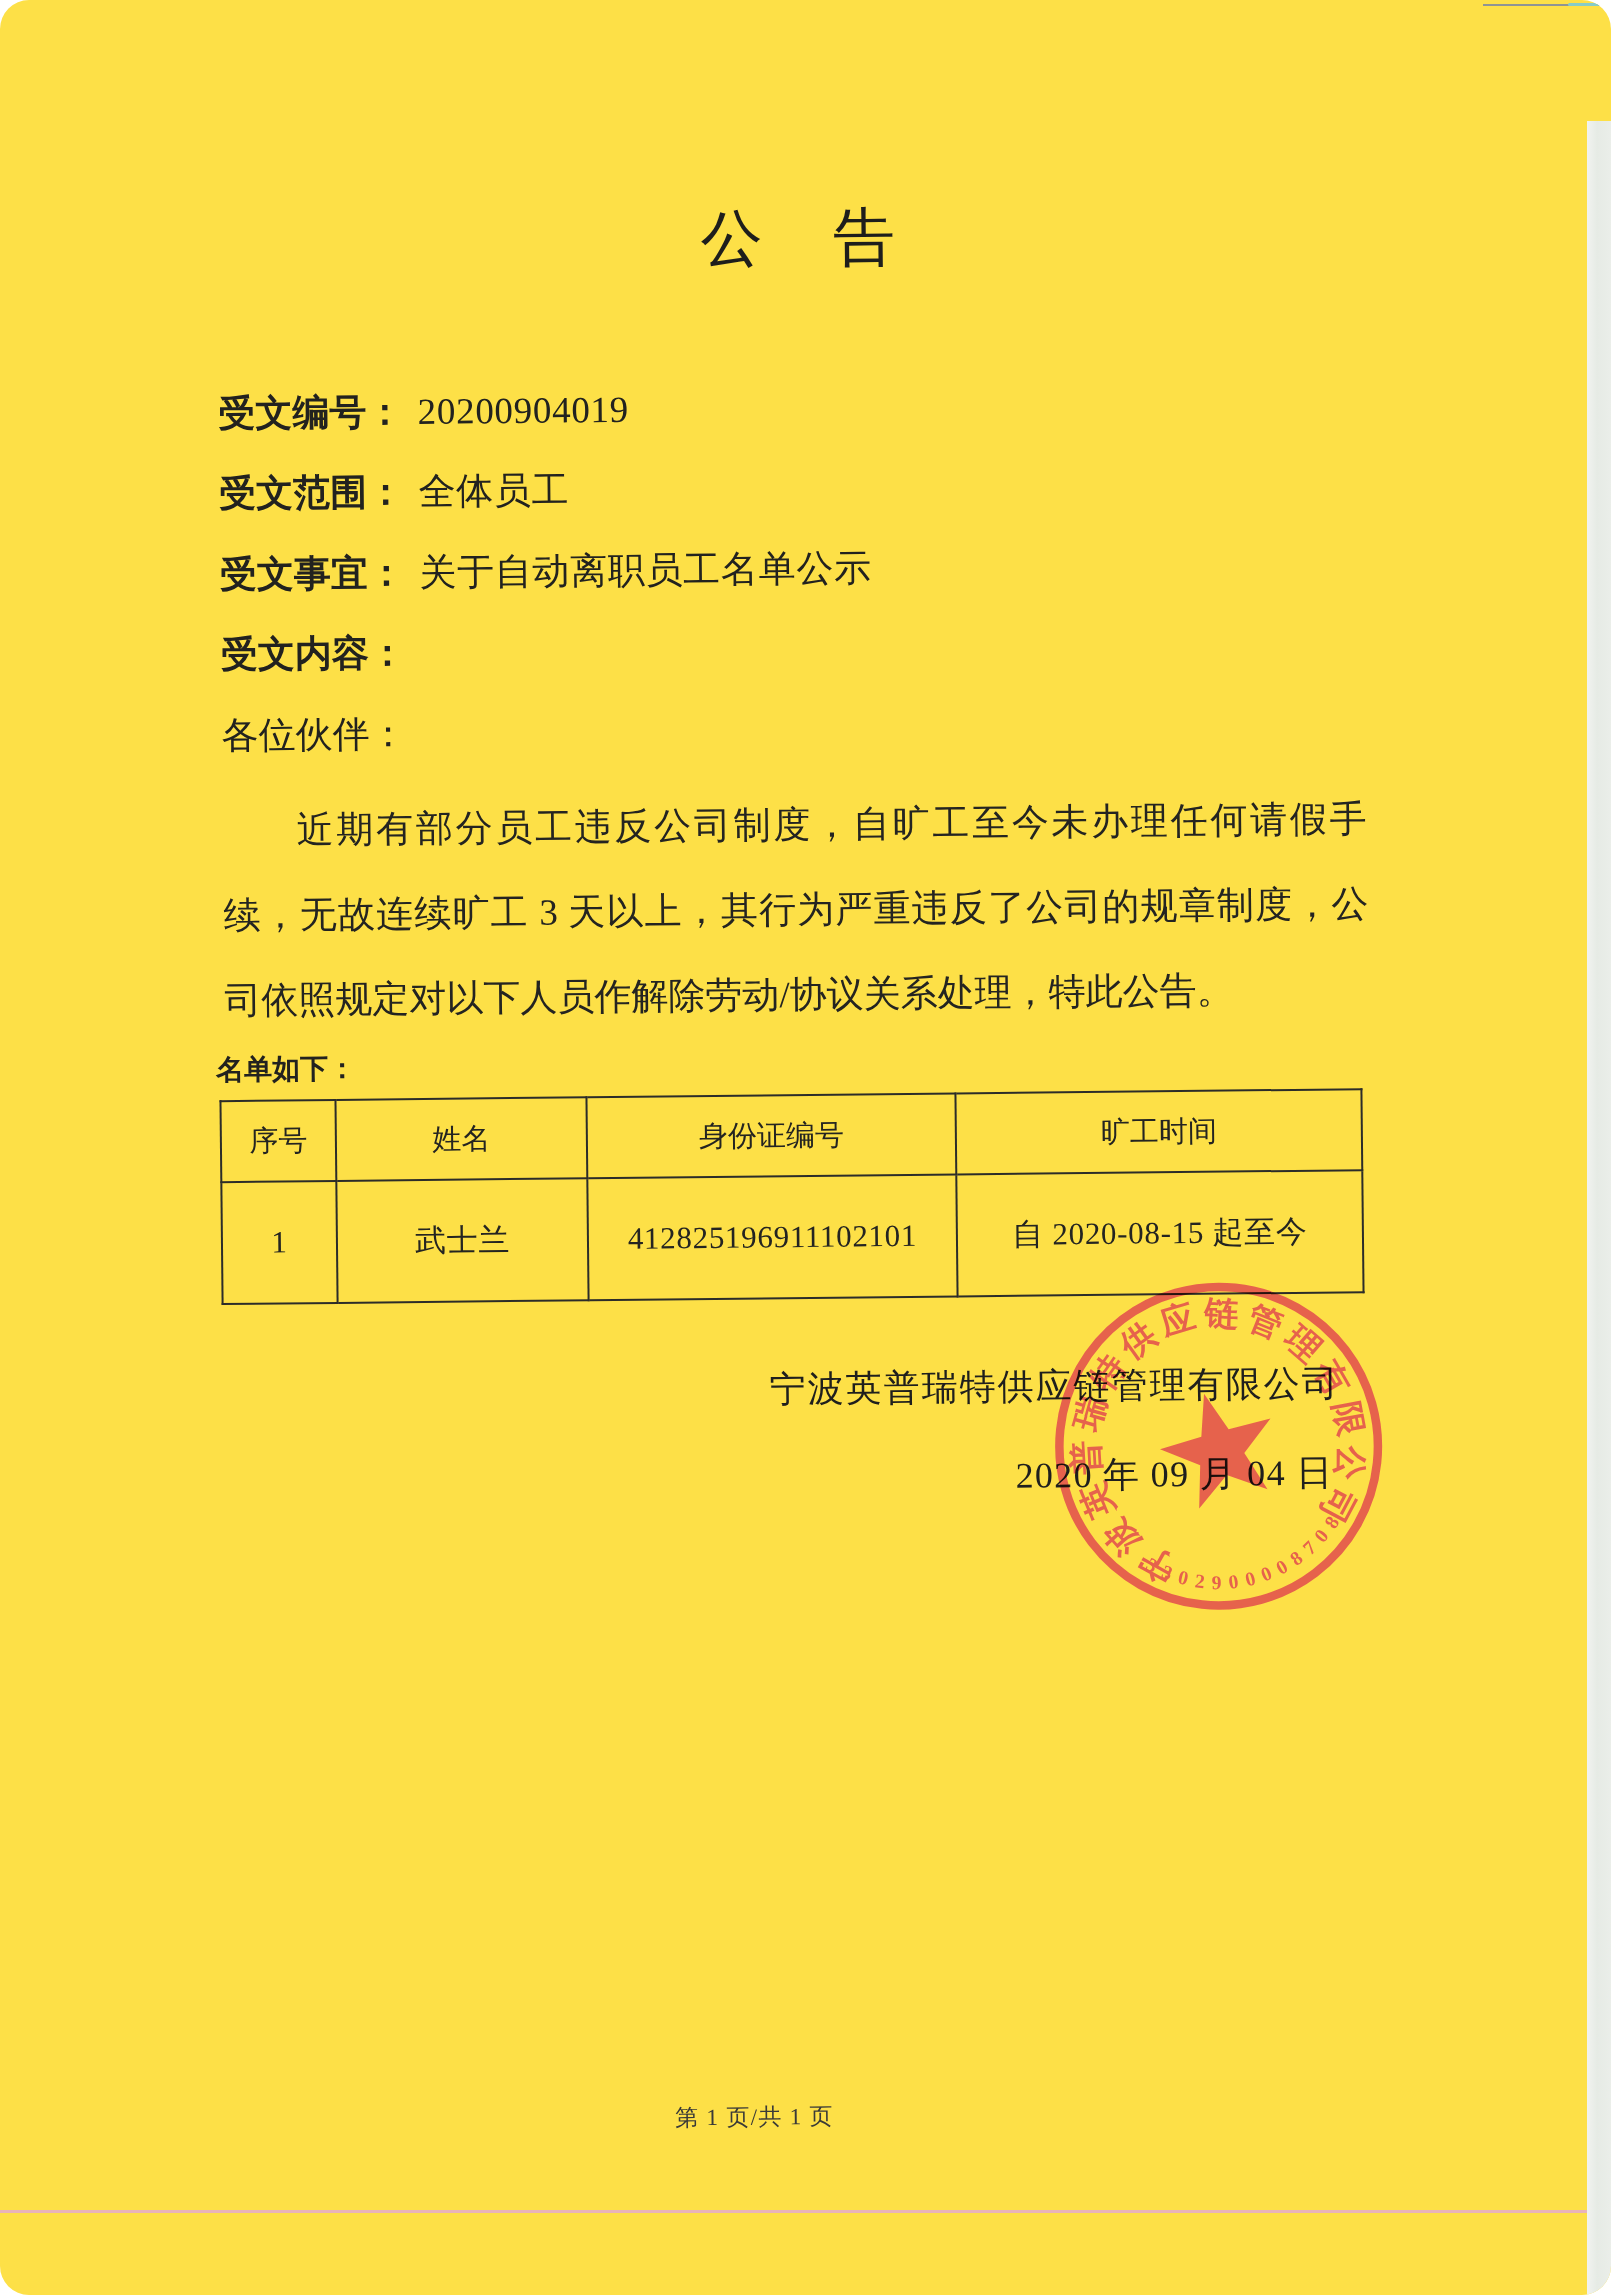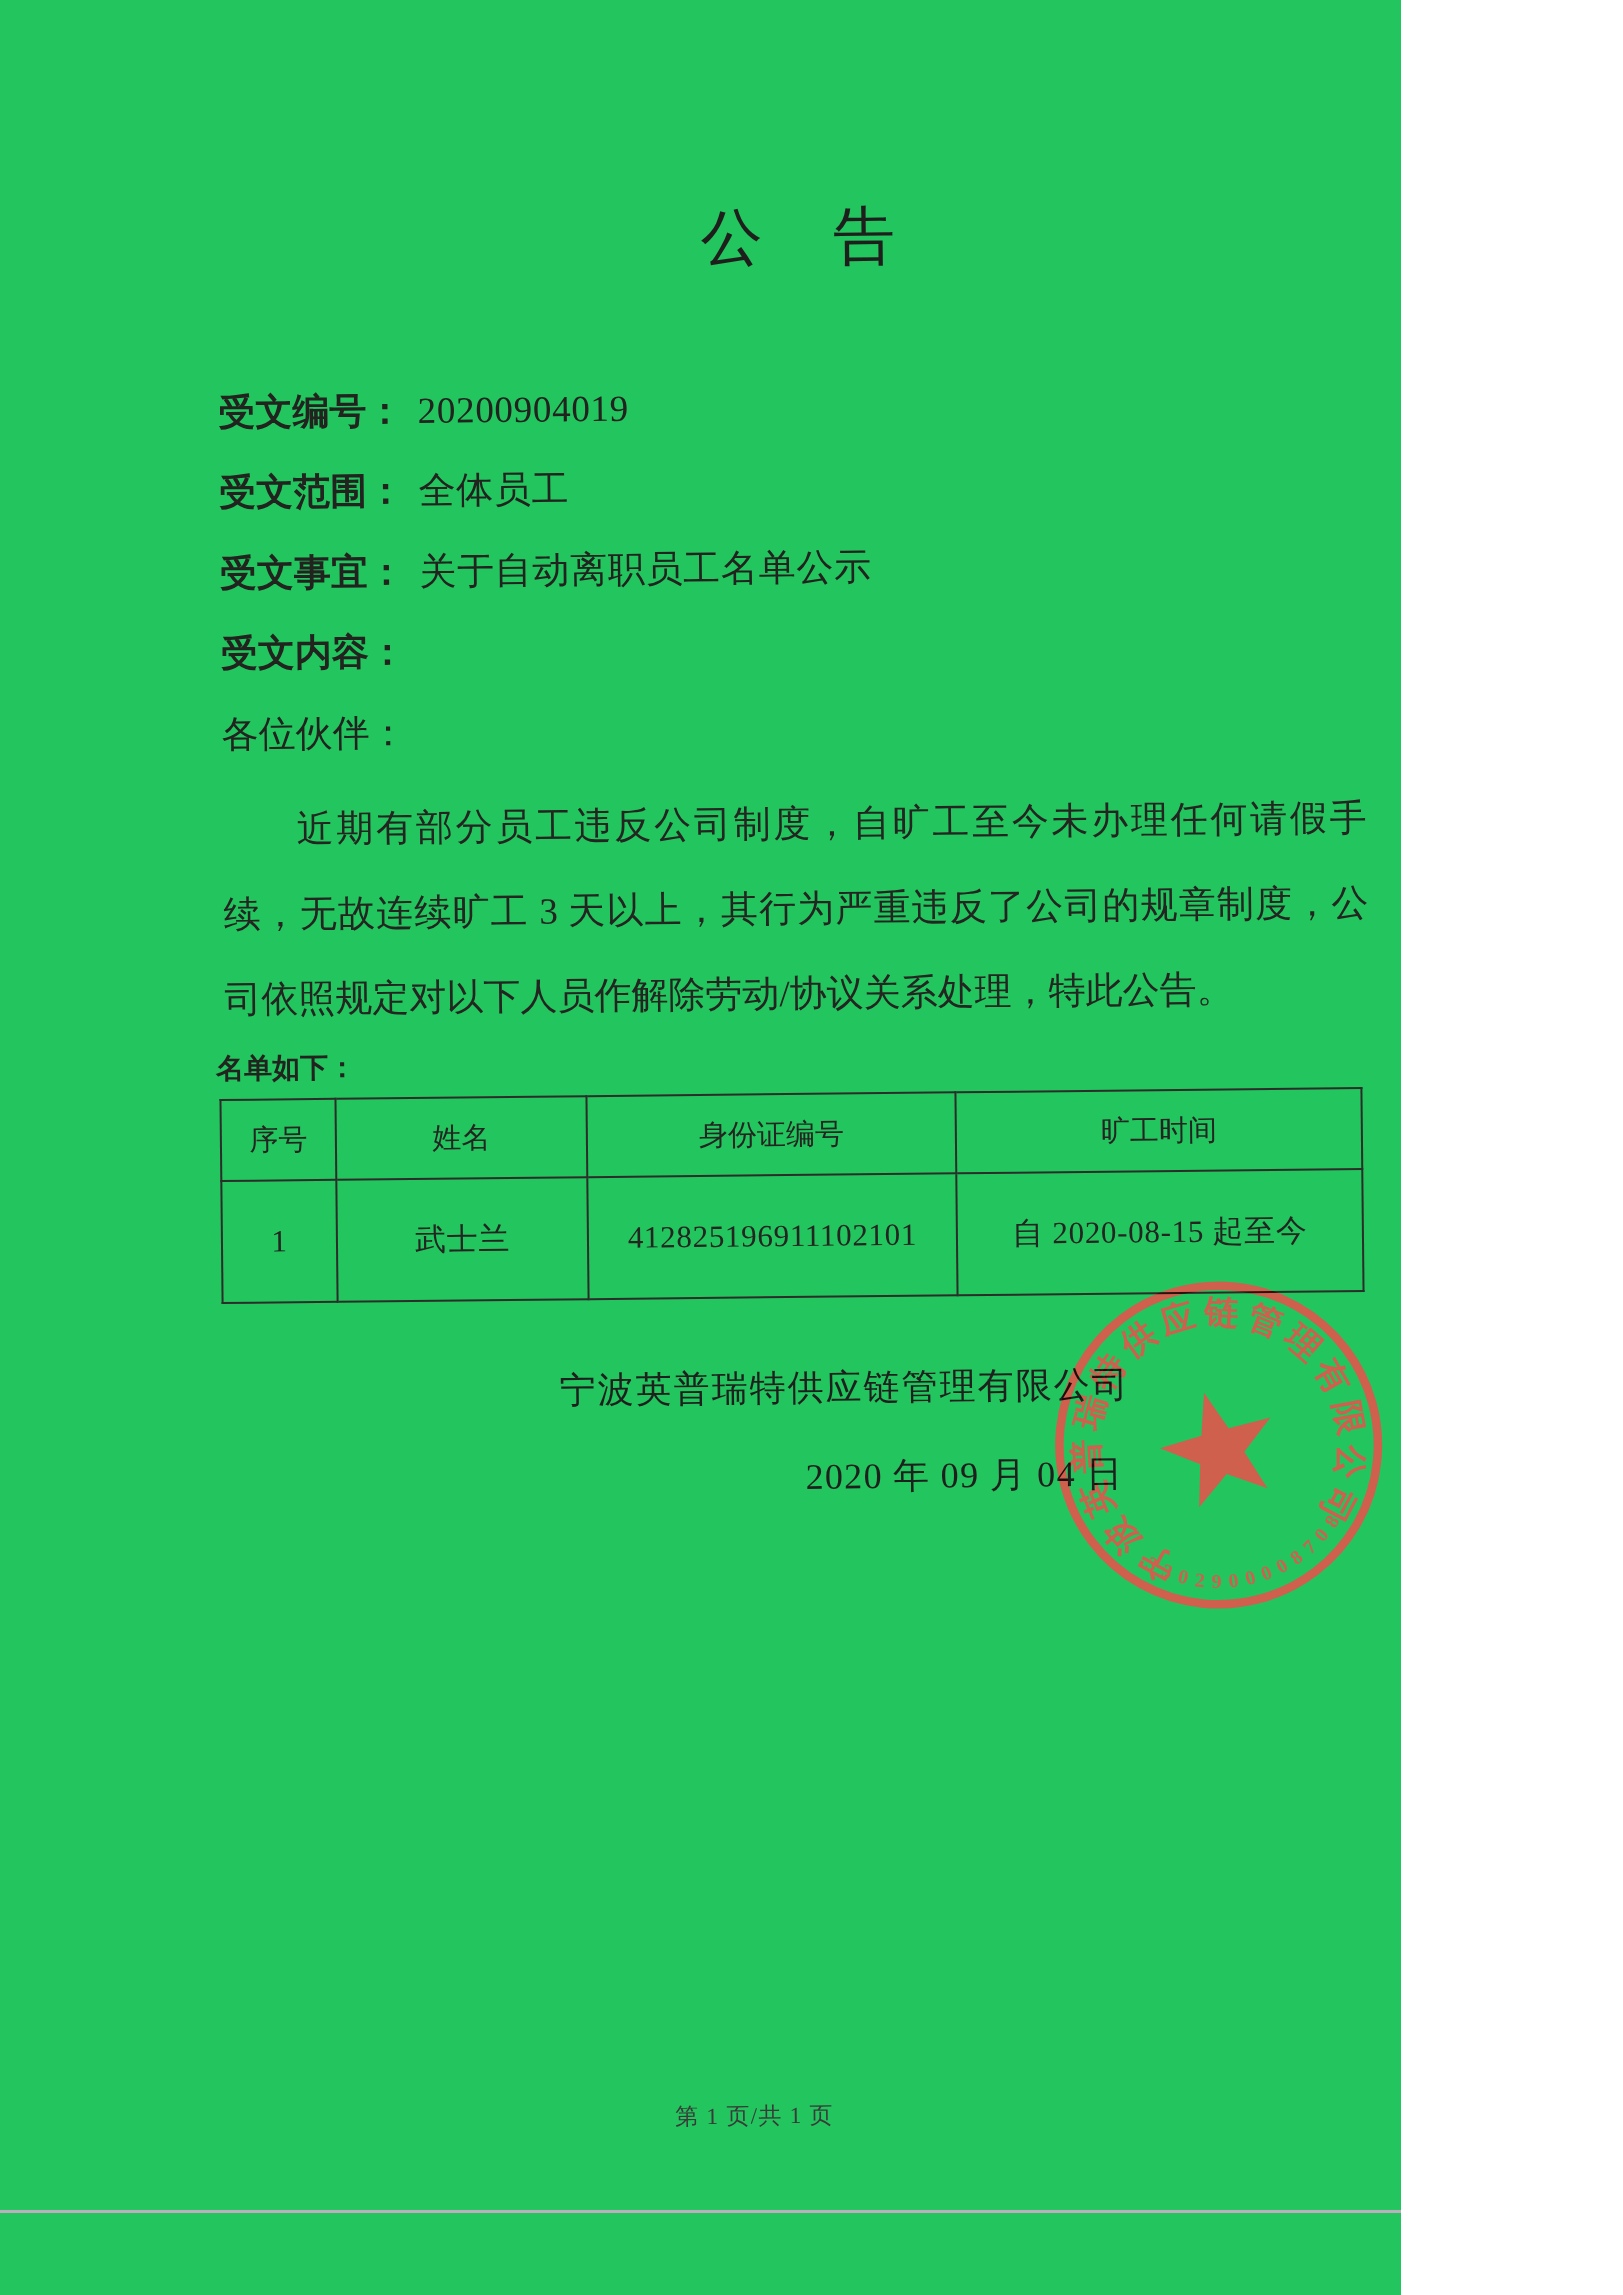--- a/index.html
+++ b/index.html
@@ -1,23 +1,24 @@
 <!DOCTYPE html>
 <html style="font-size:10.5px"><head>
 <meta charset="utf-8">
 <style>
   * { margin: 0; padding: 0; box-sizing: border-box; }
   html, body { background: #ffffff; }
   body { font-family: "Liberation Serif", "DejaVu Serif", serif; color: #222220; }
   .page {
     position: relative;
-    width: 1401px;
+    width: 1611px;
     height: 2295px;
-    background: #22c55e;
+    background: #fde047;
     overflow: hidden;
+    border-radius: 29px;
   }
   .doc {
     position: absolute;
     inset: 0;
     transform: rotate(-0.6deg);
     transform-origin: 50% 50%;
   }
   .title {
     position: absolute;
     left: 710px;

